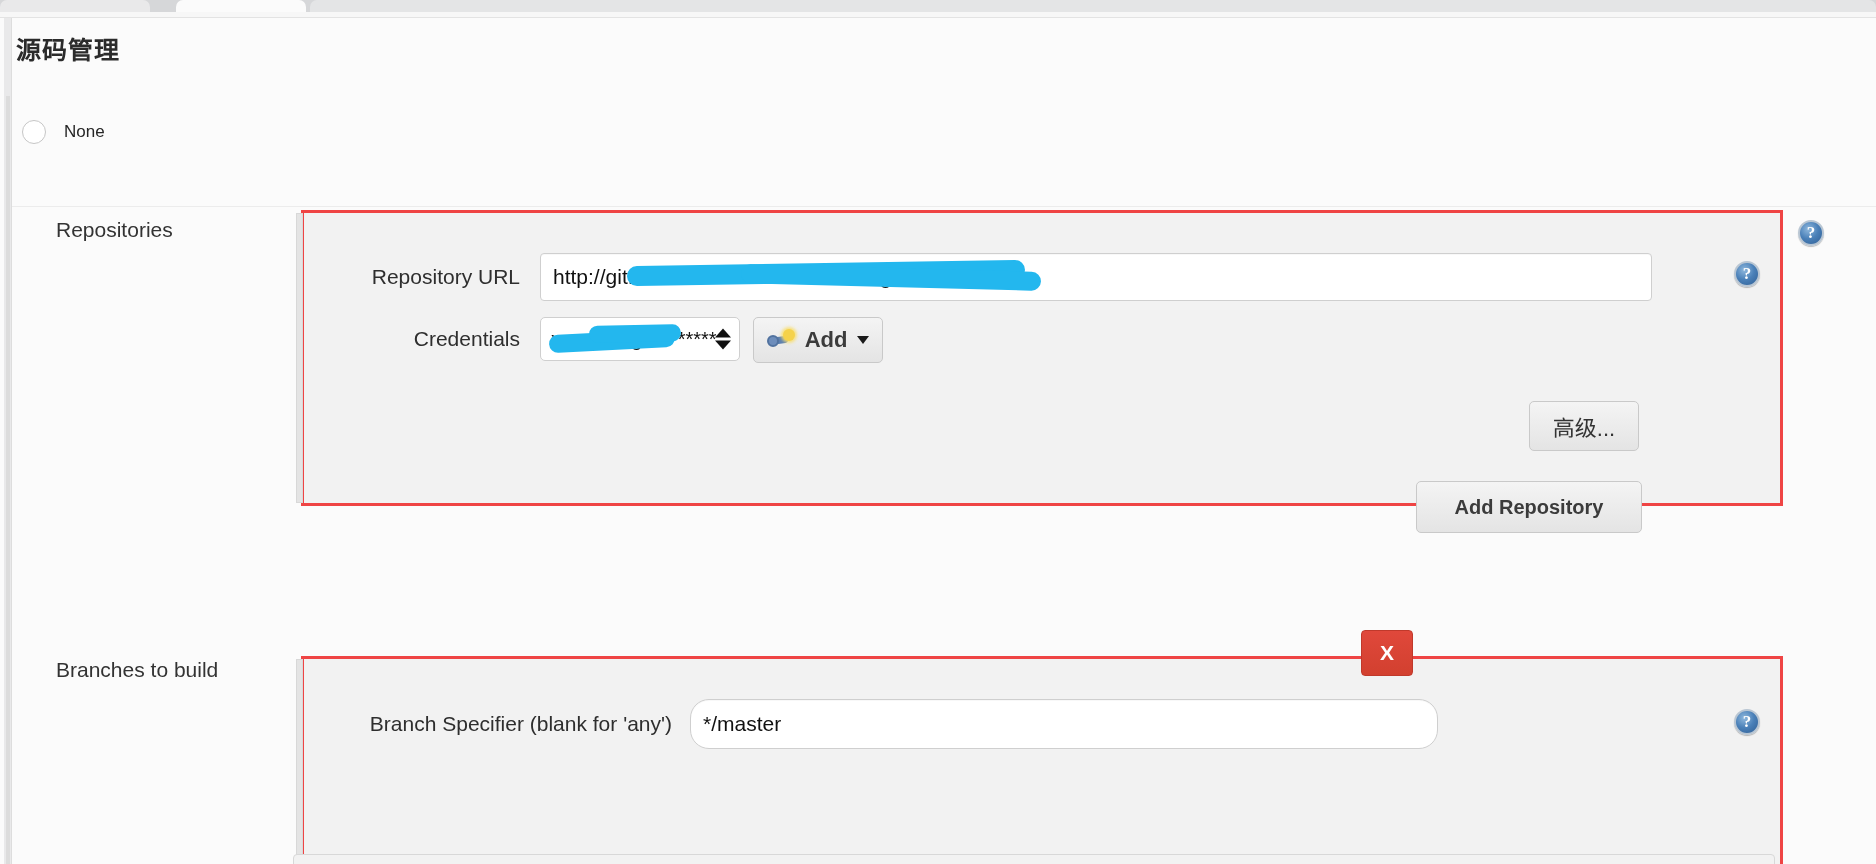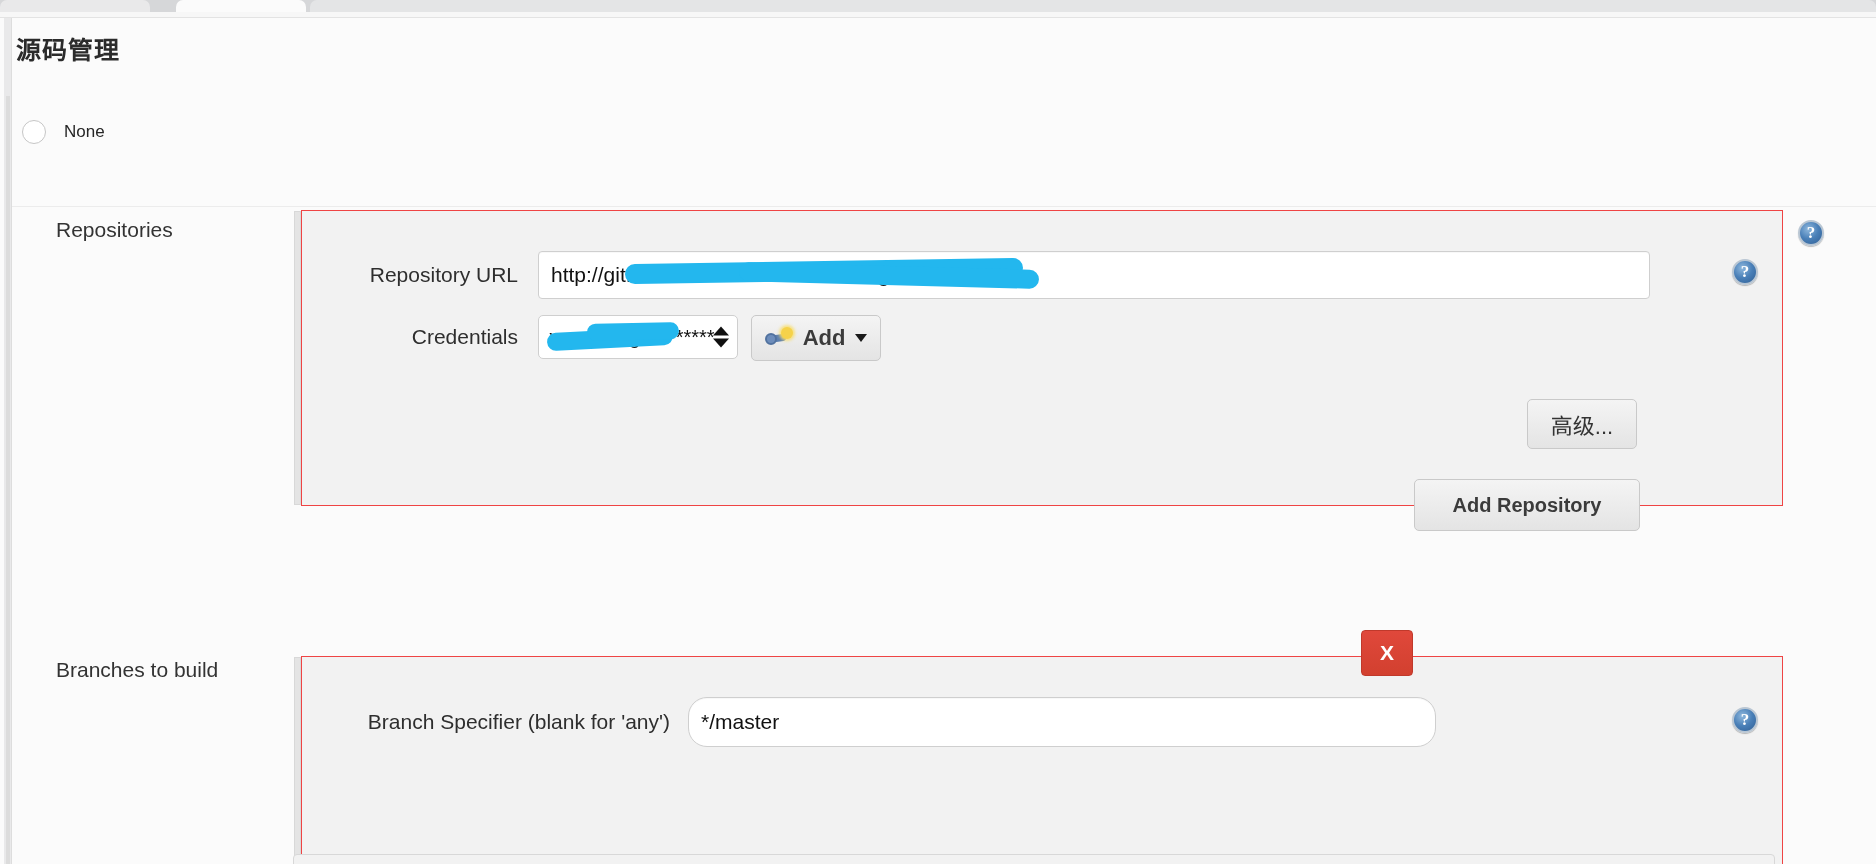--- a/index.html
+++ b/index.html
@@ -140,21 +140,21 @@
     position: absolute;
     font-size: 21px;
     color: #333333;
     left: 56px;
   }
 
   
   .block {
     position: absolute;
     background: #f2f2f2;
-    border: 1px solid #ef4444;
+    border: 3px solid #ef4444;
     box-sizing: border-box;
   }
   .block::before {
     content: "";
     position: absolute;
     left: -8px;
     top: 0;
     width: 7px;
     height: 100%;
     background: #e4e4e4;

